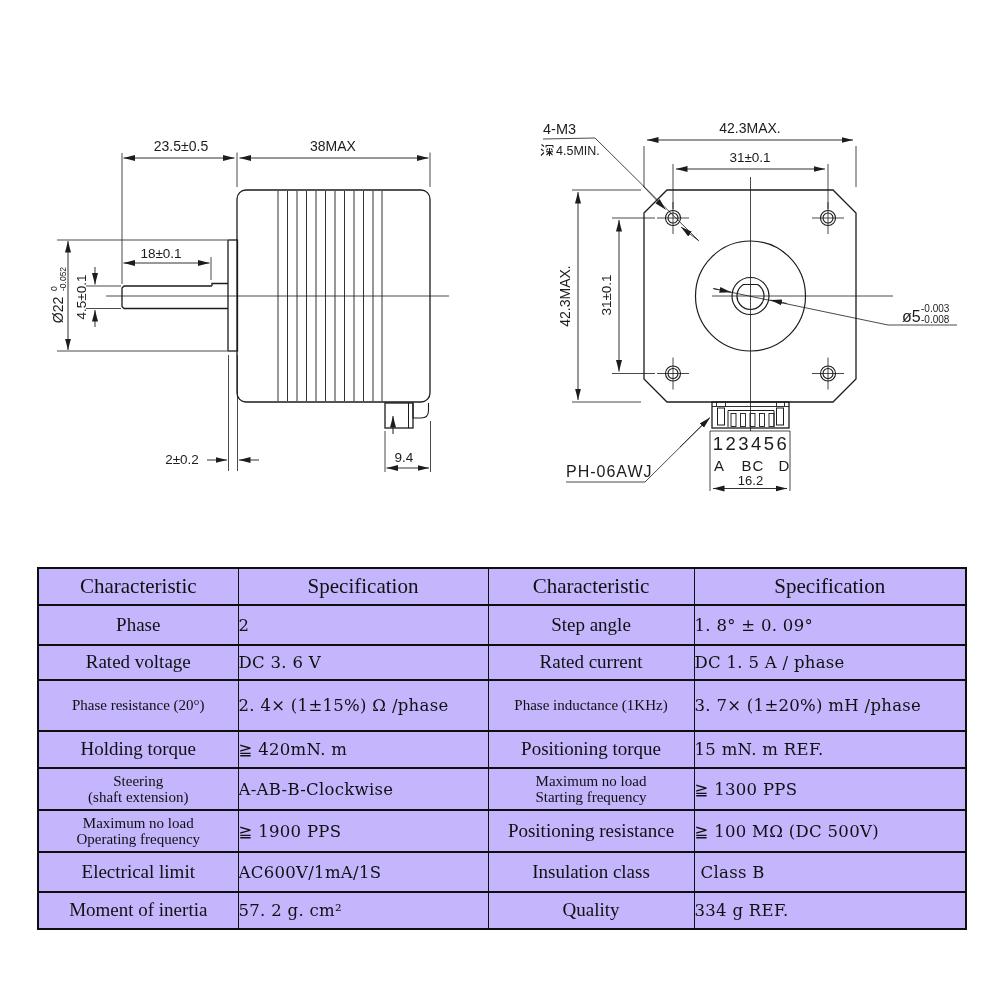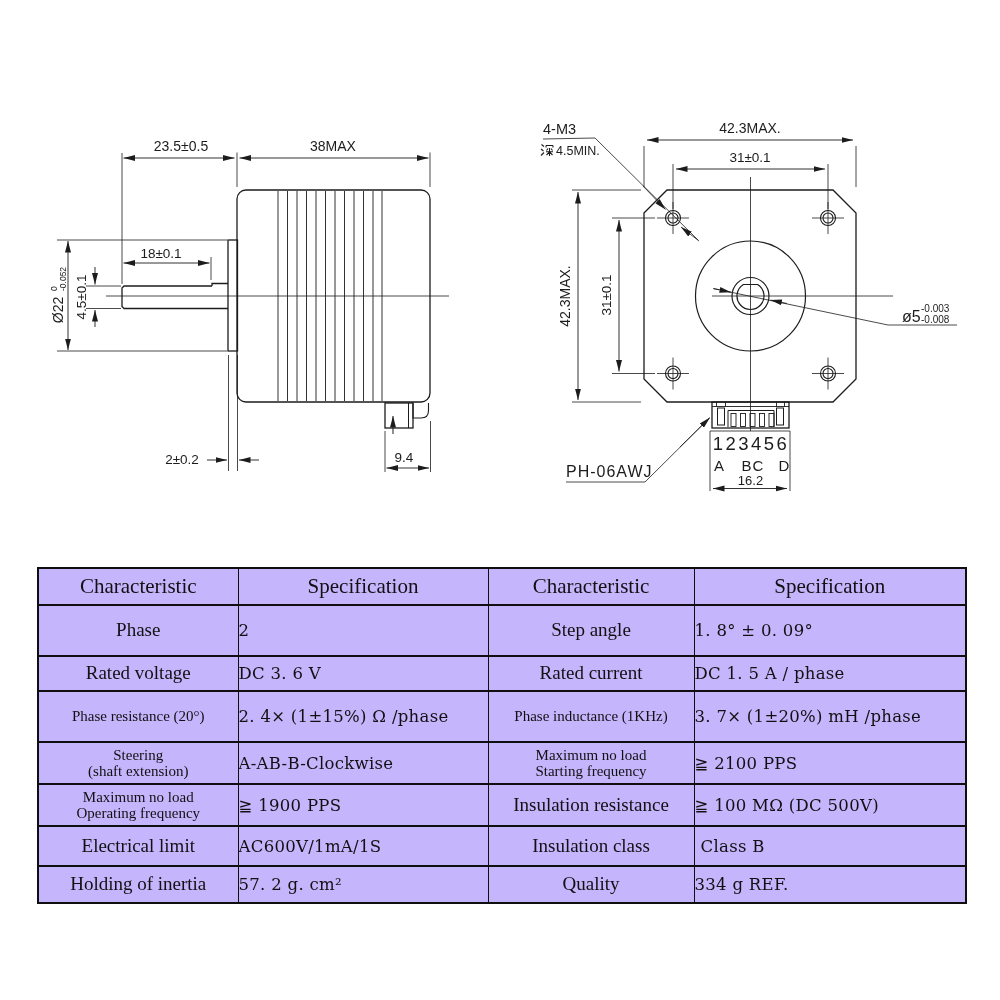--- a/index.html
+++ b/index.html
@@ -183,60 +183,66 @@
         <col style="width:206px">
         <col style="width:272px">
       </colgroup>
     <tbody>
         <tr style="height:37px">
       <th class="hdr">Characteristic</th>
       <th class="hdr">Specification</th>
       <th class="hdr">Characteristic</th>
       <th class="hdr">Specification</th>
     </tr>
-    <tr style="height:51px">
+    <tr style="height:40px">
       <td class="char">Phase</td>
       <td class="val">2</td>
       <td class="char">Step angle</td>
       <td class="val">1. 8°  ±  0. 09°</td>
     </tr>
     <tr style="height:35px">
       <td class="char">Rated voltage</td>
       <td class="val">DC 3. 6 V</td>
       <td class="char">Rated current</td>
       <td class="val">DC  1. 5 A / phase</td>
     </tr>
     <tr style="height:51px">
       <td class="char sm">Phase resistance (20°)</td>
       <td class="val">2. 4× (1±15%) Ω /phase</td>
       <td class="char sm">Phase inductance (1KHz)</td>
       <td class="val">3. 7× (1±20%) mH /phase</td>
+    </tr>
+    <tr style="height:37px">
+      <td class="char">Holding torque</td>
+      <td class="val">≧  420mN. m</td>
+      <td class="char">Positioning torque</td>
+      <td class="val">15 mN. m  REF.</td>
     </tr>
     <tr style="height:42px">
       <td class="char two">Steering
 (shaft extension)</td>
       <td class="val">A-AB-B-Clockwise</td>
       <td class="char two">Maximum no load
 Starting frequency</td>
-      <td class="val">≧ 2100 PPS</td>
+      <td class="val">≧ 1300 PPS</td>
     </tr>
     <tr style="height:42px">
       <td class="char two">Maximum no load
 Operating frequency</td>
       <td class="val">≧ 1900 PPS</td>
-      <td class="char">Insulation resistance</td>
+      <td class="char">Positioning resistance</td>
       <td class="val">≧ 100 MΩ (DC 500V)</td>
     </tr>
     <tr style="height:40px">
       <td class="char">Electrical limit</td>
       <td class="val">AC600V/1mA/1S</td>
       <td class="char">Insulation class</td>
       <td class="val" style="padding-left:6px">Class B</td>
     </tr>
     <tr style="height:37px">
-      <td class="char">Holding of inertia</td>
+      <td class="char">Moment of inertia</td>
       <td class="val">57. 2  g. cm²</td>
       <td class="char">Quality</td>
       <td class="val">334 g  REF.</td>
     </tr>
   </tbody>
     </table>
 </div>
 
 </body></html>

